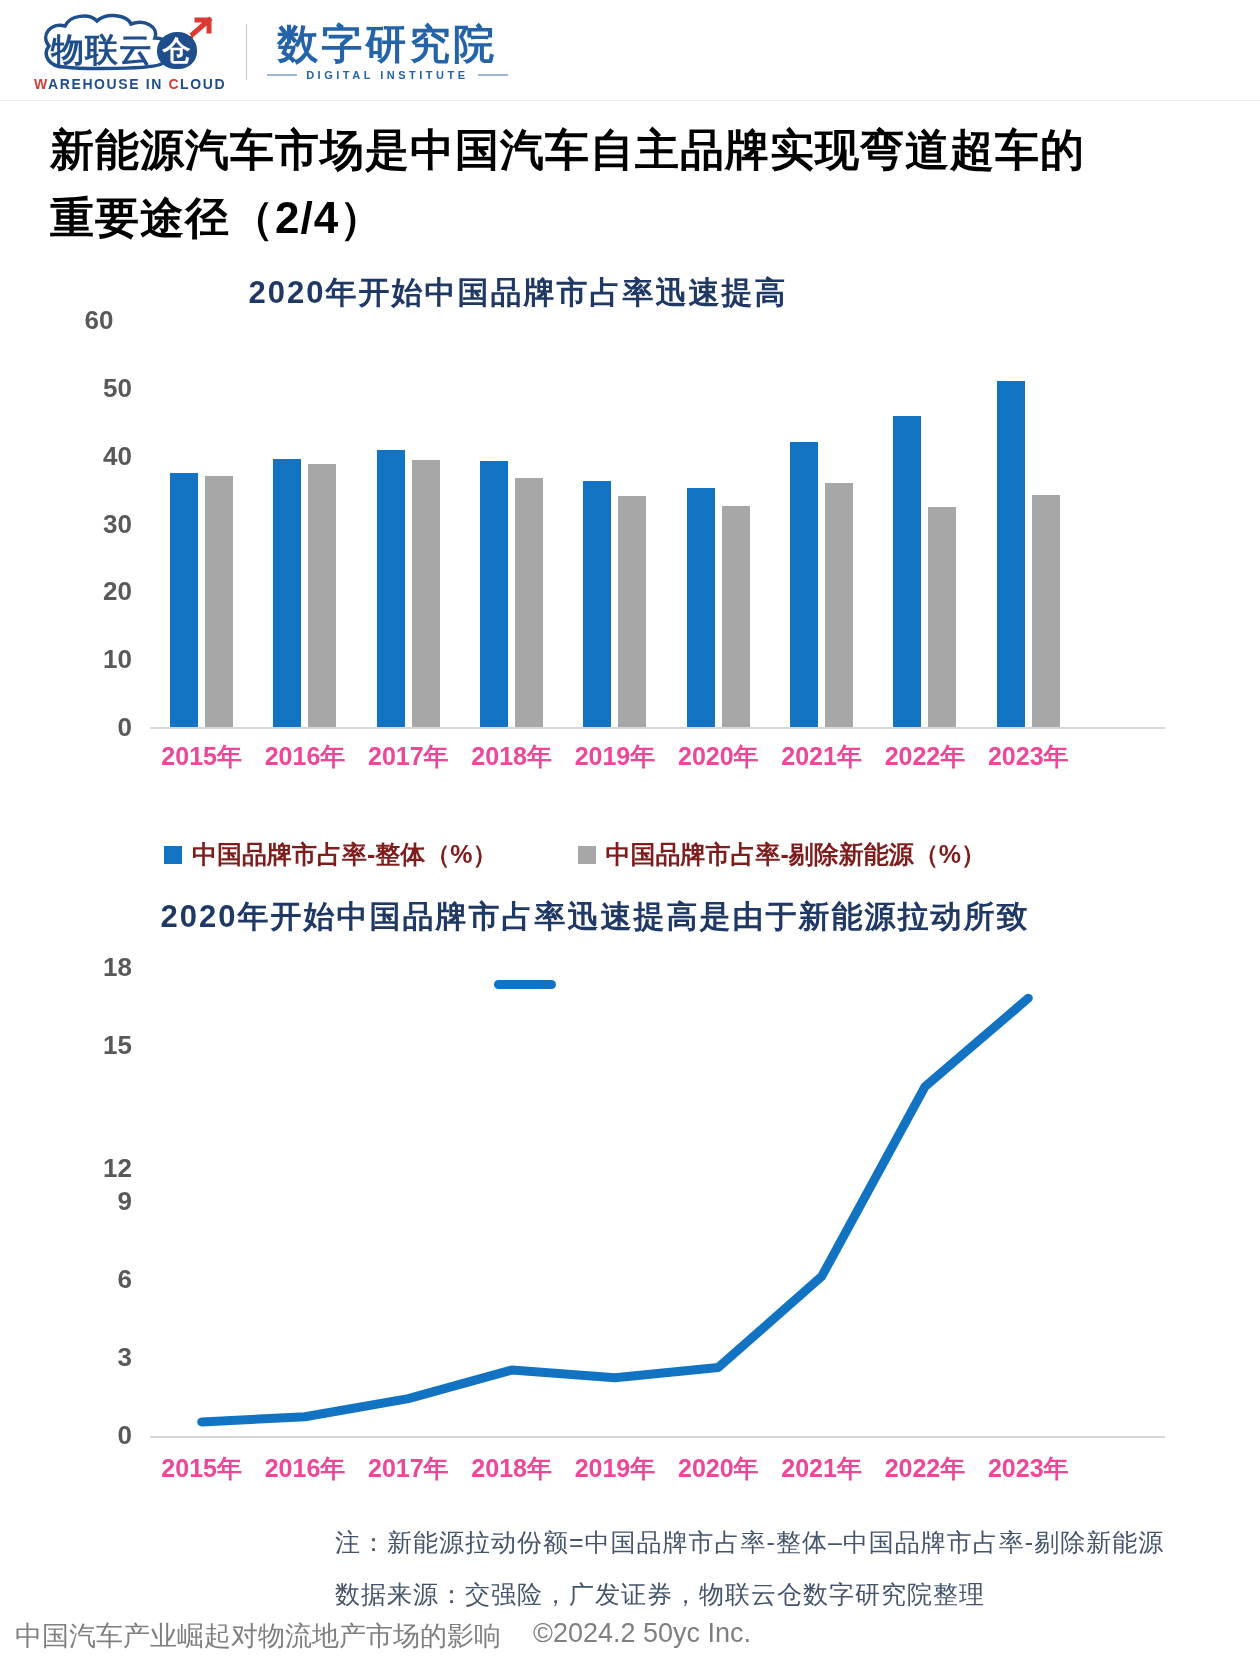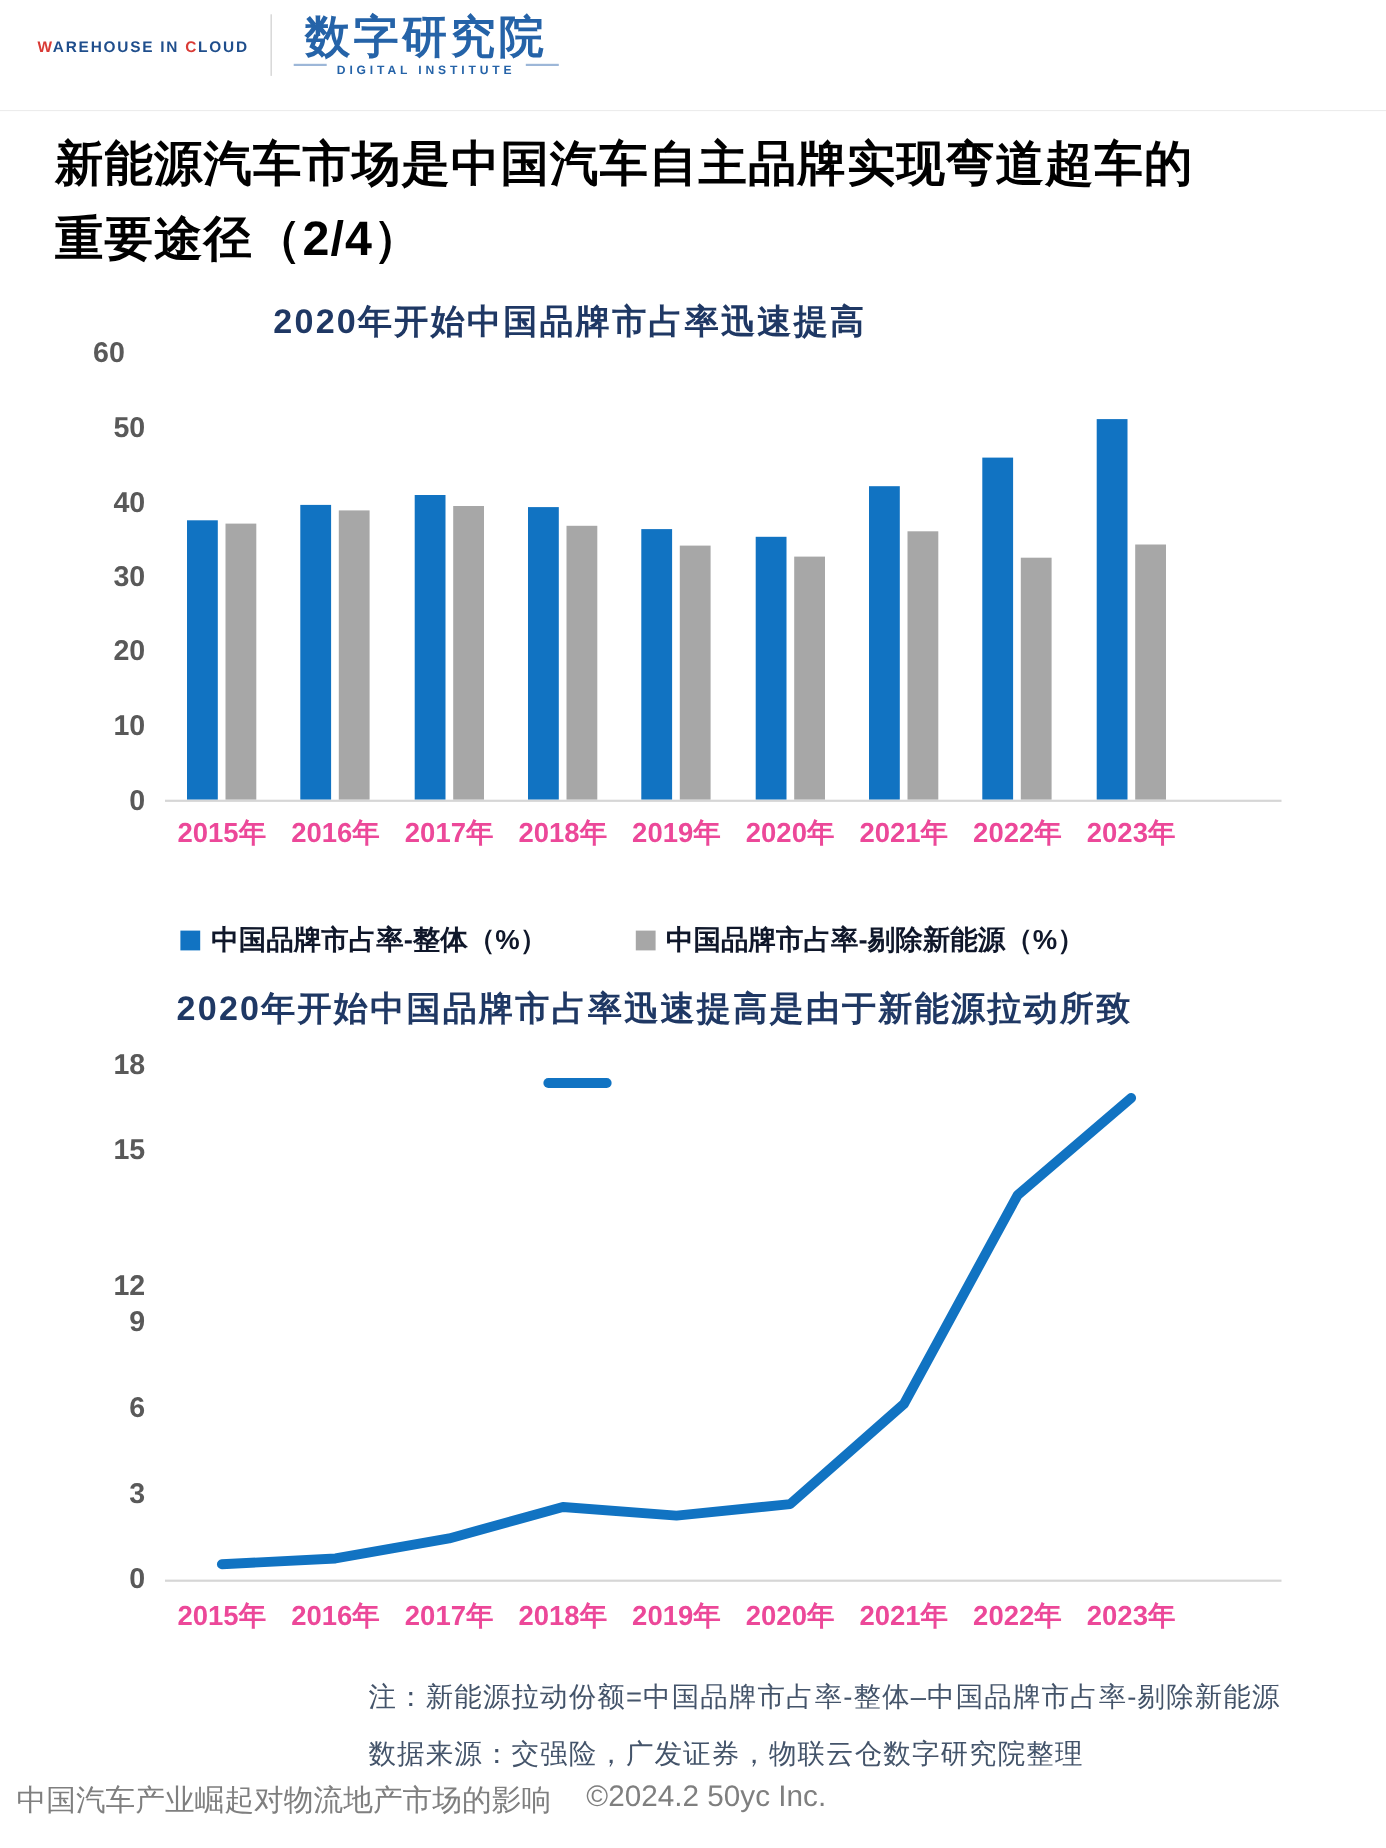--- a/index.html
+++ b/index.html
@@ -14,21 +14,21 @@
   .cloud-wrap svg { position:absolute; left:0; top:0; }
   .brand-cn { position:absolute; left:16px; top:16px; display:flex; align-items:center; gap:1px;
     font-weight:bold; font-size:33px; color:#1F4E8C; letter-spacing:1px; }
   .cang-chip { display:inline-flex; align-items:center; justify-content:center; width:40px; height:37px;
     background:#1F4E8C; color:#ffffff; border-radius:50% 48% 46% 46%; font-size:28px; margin-left:3px; }
   .brand-en { font-size:14px; font-weight:bold; color:#1F4E8C; letter-spacing:1.6px; margin-top:2px; }
   .brand-en .red { color:#D93A35; }
   .logo-divider { width:1px; height:56px; background:#C9C9C9; }
   .institute { display:flex; flex-direction:column; align-items:center; }
   .institute-cn { font-size:41px; font-weight:bold; color:#2563A8; letter-spacing:3px; line-height:1.05; }
-  .institute-en-row { display:flex; align-items:flex-start; gap:9px; margin-top:3px; }
+  .institute-en-row { display:flex; align-items:center; gap:9px; margin-top:3px; }
   .dash { width:30px; height:2px; background:#9DB7D8; }
   .institute-en { font-size:11px; font-weight:bold; color:#2563A8; letter-spacing:3.5px; }
   .header-rule { position:absolute; top:100px; left:0; width:1260px; height:1px; background:#ECECEC; }
   
   .page-title { position:absolute; top:116px; left:50px; width:1140px;
     font-size:44px; font-weight:900; color:#000000; line-height:1.55; letter-spacing:1px; }
   
   .chart-title { position:absolute; font-size:31px; font-weight:bold; color:#1F3864; letter-spacing:2px; text-align:center; }
   #bar-title  { top:272px; left:0;  width:1036px; }
   #line-title { top:896px; left:0;  width:1190px; }
@@ -40,21 +40,21 @@
   .xlabels { position:absolute; left:150px; width:930px; display:flex; }
   .xlabel { flex:1; text-align:center; font-size:25px; font-weight:bold; color:#ec4899; }
   #bar-xlabels  { top:740px; }
   #line-xlabels { top:1452px; }
   
   #bar-plot { position:absolute; left:150px; top:320px; width:930px; height:407px; display:flex; }
   .bar-group { flex:1; display:flex; align-items:flex-end; justify-content:center; gap:7px; }
   .bar { width:28px; }
   #bar-legend { position:absolute; top:838px; left:0; width:1260px; display:flex; justify-content:center;
     gap:80px; transform:translateX(-55px); }
-  .legend-item { display:flex; align-items:center; gap:10px; font-size:25px; font-weight:bold; color:#0f172a; }
+  .legend-item { display:flex; align-items:center; gap:10px; font-size:25px; font-weight:bold; color:#7f1d1d; }
   .swatch { width:18px; height:18px; }
   
   #line-legend { position:absolute; top:980px; left:0; width:1260px; display:flex; justify-content:center;
     align-items:center; gap:14px; transform:translateX(-105px);
     font-size:27px; font-weight:bold; color:#3F3F3F; letter-spacing:1px; }
   .line-swatch { width:62px; height:9px; border-radius:5px; }
   #line-svg { position:absolute; left:150px; top:940px; }
   
   .note { position:absolute; left:335px; font-size:25px; color:#44546A; letter-spacing:1px; }
   #note-1 { top:1526px; }
@@ -62,20 +62,31 @@
   .footer { position:absolute; top:1618px; left:15px; display:flex; gap:32px;
     font-size:27px; color:#7F7F7F; }
 </style>
 </head>
 <body>
 
 <div class="page">
 
   <div class="header">
     <div class="brand">
+      <div class="cloud-wrap">
+        <svg width="190" height="62" viewBox="0 0 190 62">
+          <path d="M30 55 C14 55 7 43 14 34 C5 23 16 10 30 14 C35 3 54 1 62 9 C72 0 92 3 96 12 C110 7 124 15 120 26 C136 26 140 44 128 51 C120 58 44 57 30 55 Z" fill="none" stroke="#1F4E8C" stroke-width="3.5"></path>
+          <path d="M158 22 L174 8 M174 8 L162 8 M174 8 L174 19" stroke="#D93A35" stroke-width="5" fill="none" stroke-linecap="square"></path>
+          <rect x="150" y="24" width="8" height="8" fill="#D93A35"></rect>
+        </svg>
+        <div class="brand-cn">
+          <span>物联云</span>
+          <span class="cang-chip">仓</span>
+        </div>
+      </div>
       <div class="brand-en" id="brand-en"><span class="red">W</span><span>AREHOUSE </span><span>I</span><span>N </span><span class="red">C</span><span>LOUD</span></div>
     </div>
     <div class="logo-divider"></div>
     <div class="institute">
       <div class="institute-cn">数字研究院</div>
       <div class="institute-en-row">
         <span class="dash"></span>
         <span class="institute-en">DIGITAL INSTITUTE</span>
         <span class="dash"></span>
       </div>

